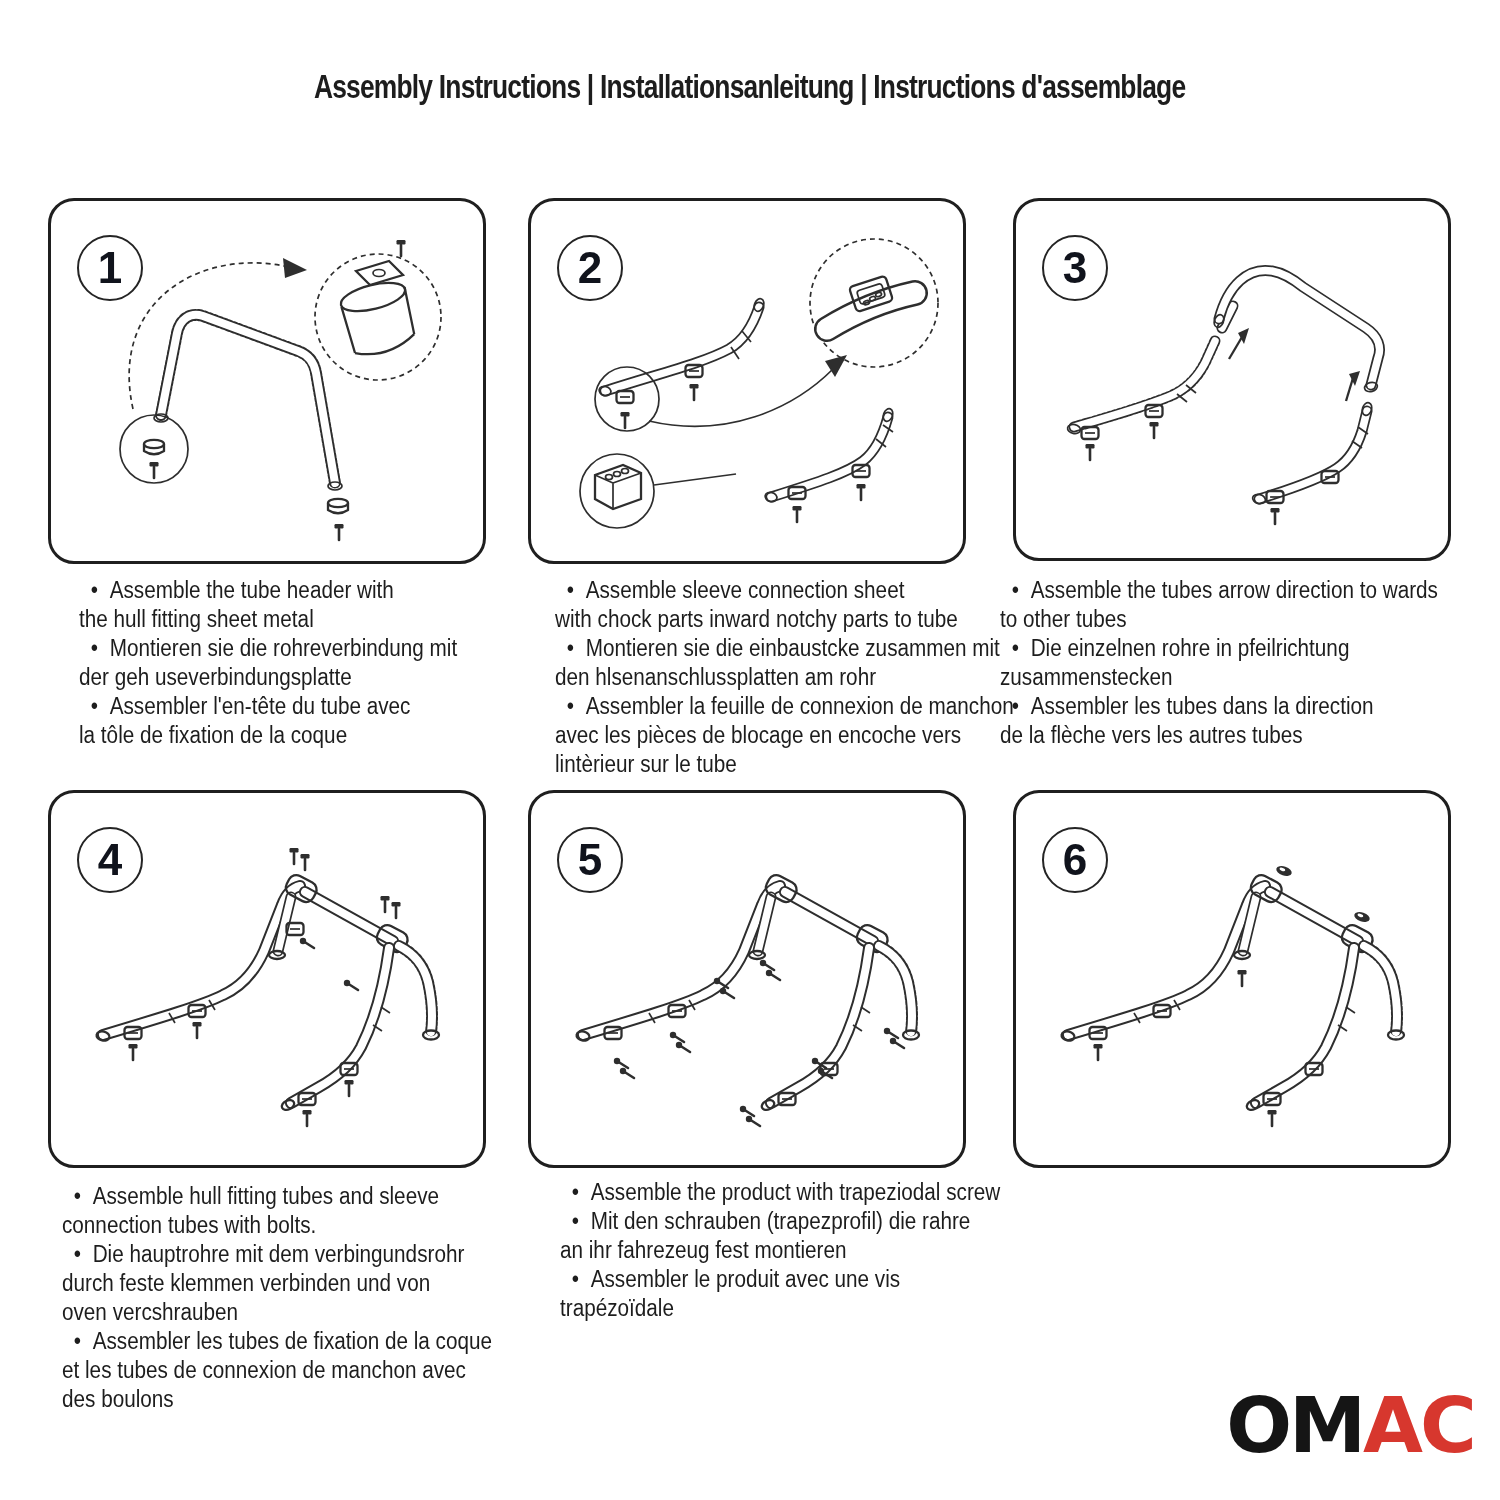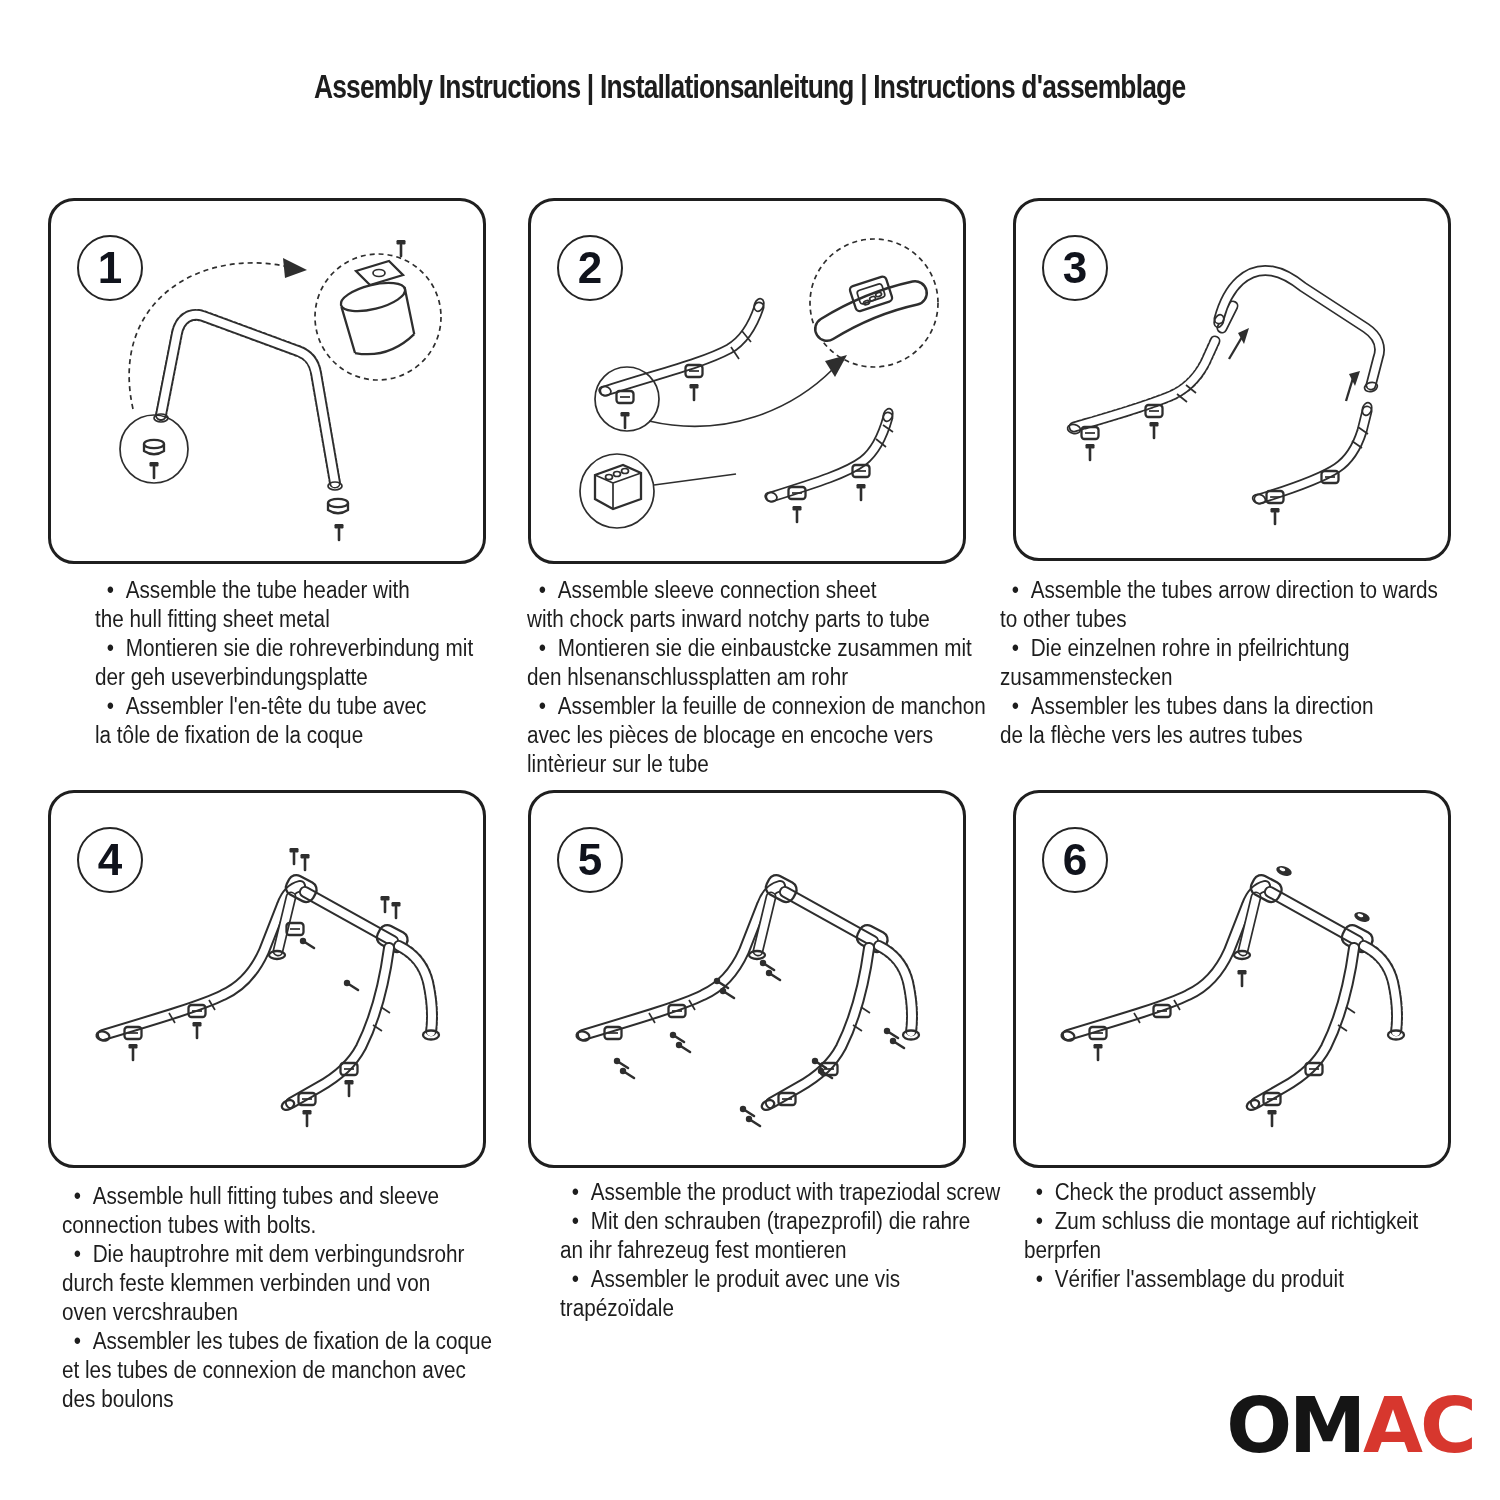--- a/index.html
+++ b/index.html
@@ -85,21 +85,21 @@
       <path class="ti" d="M110,214 L126,132 C129,118 139,111 152,115 L247,150 C258,154 263,161 265,172 L284,282"></path>
       <ellipse class="th" cx="110" cy="217" rx="7" ry="4"></ellipse>
       <ellipse class="th" cx="284" cy="285" rx="7" ry="4"></ellipse>
       <circle class="th" cx="103" cy="248" r="34"></circle>
       <use href="#g-cap" x="103" y="243"></use>
       <use href="#g-screw" x="103" y="266"></use>
       <use href="#g-cap" x="287" y="302"></use>
       <use href="#g-screw" x="288" y="328"></use>
     </svg>
   </div>
-  <div class="notes" style="left:95px;top:576px;width:420px">
+  <div class="notes" style="left:79px;top:576px;width:420px">
       <div class="ln ind"><span class="blt">•</span><span>Assemble the tube header with</span></div>
       <div class="ln"><span>the hull fitting sheet metal</span></div>
       <div class="ln ind"><span class="blt">•</span><span>Montieren sie die rohreverbindung mit</span></div>
       <div class="ln"><span>der geh useverbindungsplatte</span></div>
       <div class="ln ind"><span class="blt">•</span><span>Assembler l'en-tête du tube avec</span></div>
       <div class="ln"><span>la tôle de fixation de la coque</span></div>
     </div>
 
   <div class="panel" style="left:528px;top:198px;width:432px;height:360px">
     <div class="badge">
@@ -139,21 +139,21 @@
         <rect class="th2" x="322" y="80" width="38" height="26" rx="4"></rect>
         <rect class="th" x="328" y="86" width="26" height="14" rx="3"></rect>
         <ellipse class="th" cx="334" cy="100" rx="3" ry="2"></ellipse>
           <ellipse class="th" cx="341" cy="98" rx="3" ry="2"></ellipse>
           <ellipse class="th" cx="348" cy="96" rx="3" ry="2"></ellipse>
       </g>
       <path class="th" d="M118,220 C195,238 262,208 302,168"></path>
       <polygon class="fl" points="294,160 316,154 304,176"></polygon>
     </svg>
   </div>
-  <div class="notes" style="left:527px;top:576px;width:430px">
+  <div class="notes" style="left:555px;top:576px;width:430px">
       <div class="ln ind"><span class="blt">•</span><span>Assemble sleeve connection sheet</span></div>
       <div class="ln"><span>with chock parts inward notchy parts to tube</span></div>
       <div class="ln ind"><span class="blt">•</span><span>Montieren sie die einbaustcke zusammen mit</span></div>
       <div class="ln"><span>den hlsenanschlussplatten am rohr</span></div>
       <div class="ln ind"><span class="blt">•</span><span>Assembler la feuille de connexion de manchon</span></div>
       <div class="ln"><span>avec les pièces de blocage en encoche vers</span></div>
       <div class="ln"><span>lintèrieur sur le tube</span></div>
     </div>
 
   <div class="panel" style="left:1013px;top:198px;width:432px;height:357px">
@@ -345,22 +345,16 @@
       <ellipse class="th2" cx="380" cy="242" rx="8" ry="4.5"></ellipse>
       <path class="to" d="M338,155 C333,192 324,226 310,254 C301,271 286,284 268,294 L240,310"></path>
       <path class="ti" d="M338,155 C333,192 324,226 310,254 C301,271 286,284 268,294 L240,310"></path>
       <ellipse class="th2" cx="237" cy="312" rx="6.5" ry="4.5" transform="rotate(-25 237 312)"></ellipse>
       <path class="th" d="M322,232 l9,6 M330,214 l9,6"></path>
       <use href="#g-clamp" x="298" y="276"></use>
       <use href="#g-clamp" x="256" y="306"></use>
         <use href="#g-screw" x="256" y="322"></use>
     </svg>
   </div>
-  <div class="notes" style="left:1024px;top:1178px;width:440px">
-      <div class="ln ind"><span class="blt">•</span><span>Check the product assembly</span></div>
-      <div class="ln ind"><span class="blt">•</span><span>Zum schluss die montage auf richtigkeit</span></div>
-      <div class="ln"><span>berprfen</span></div>
-      <div class="ln ind"><span class="blt">•</span><span>Vérifier l'assemblage du produit</span></div>
-    </div>
 
   <div class="logo"><span class="lb">OM</span><span class="lr" style="color: rgb(215, 55, 46);">AC</span></div>
 
 </div>
 
 </body></html>

